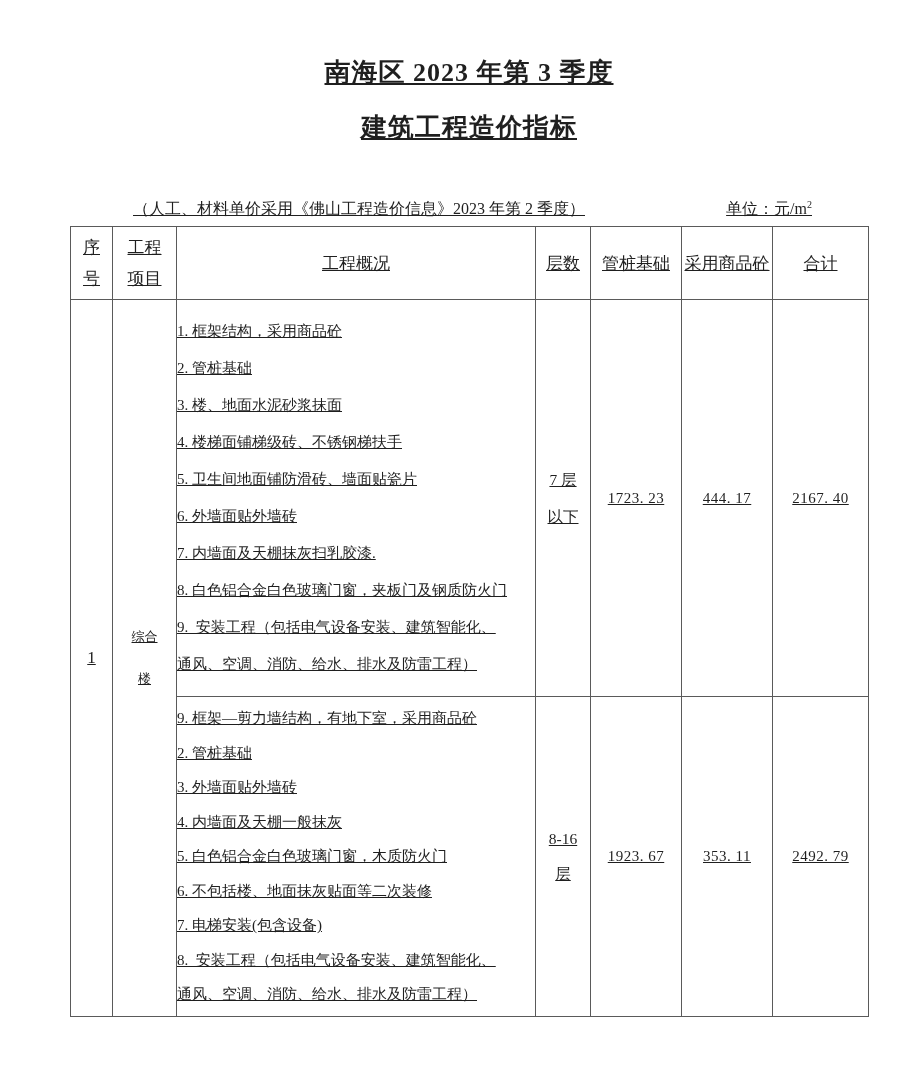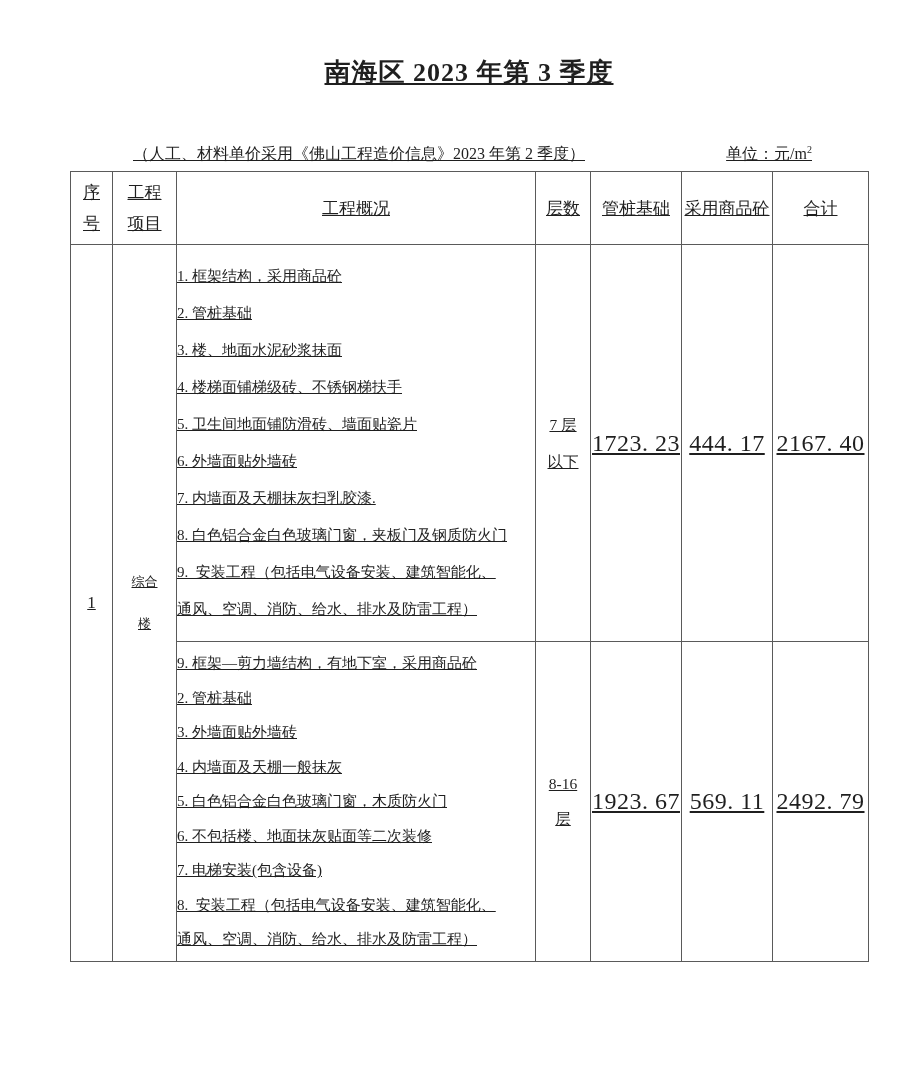--- a/index.html
+++ b/index.html
@@ -39,28 +39,29 @@
   td.seq { text-align: center; vertical-align: middle; font-size: 17px; }
   td.project { text-align: center; vertical-align: middle; font-size: 13px; }
   td.project div { line-height: 42px; }
 
   td.ov { vertical-align: middle; padding-left: 7px; overflow: hidden; font-size: 15px; }
   td.ov .ln { white-space: pre; }
   tr.row1 .ln { line-height: 37px; }
   tr.row2 .ln { line-height: 34.5px; }
 
   td.floors { text-align: center; vertical-align: middle; font-size: 15.5px; }
-  td.num { text-align: center; vertical-align: middle; font-size: 24px; letter-spacing: 0.5px; }
+  td.num { text-align: center; vertical-align: middle; font-size: 15px; letter-spacing: 0.5px; }
 </style>
 </head>
 <body>
 
 <div class="content">
 
   <div class="title">南海区 2023 年第 3 季度</div>
+  <div class="title">建筑工程造价指标</div>
 
   <div class="note-bar">
     <span class="note">（人工、材料单价采用《佛山工程造价信息》2023 年第 2 季度）</span>
     <span class="unit"><span>单位：元/m</span><sup>2</sup></span>
   </div>
 
   <table class="cost">
     <colgroup>
       <col style="width:42px">
         <col style="width:64px">
@@ -125,18 +126,18 @@
         <div class="ln">6. 不包括楼、地面抹灰贴面等二次装修</div>
         <div class="ln">7. 电梯安装(包含设备)</div>
         <div class="ln">8.  安装工程（包括电气设备安装、建筑智能化、</div>
         <div class="ln">通风、空调、消防、给水、排水及防雷工程）</div>
       </td>
       <td class="floors">
         <div class="ln">8-16</div>
         <div class="ln">层</div>
       </td>
       <td class="num">1923. 67</td>
-      <td class="num">569. 11</td>
+      <td class="num">353. 11</td>
       <td class="num">2492. 79</td>
     </tr>
   </tbody>
     </table>
 </div>
 
 </body></html>

